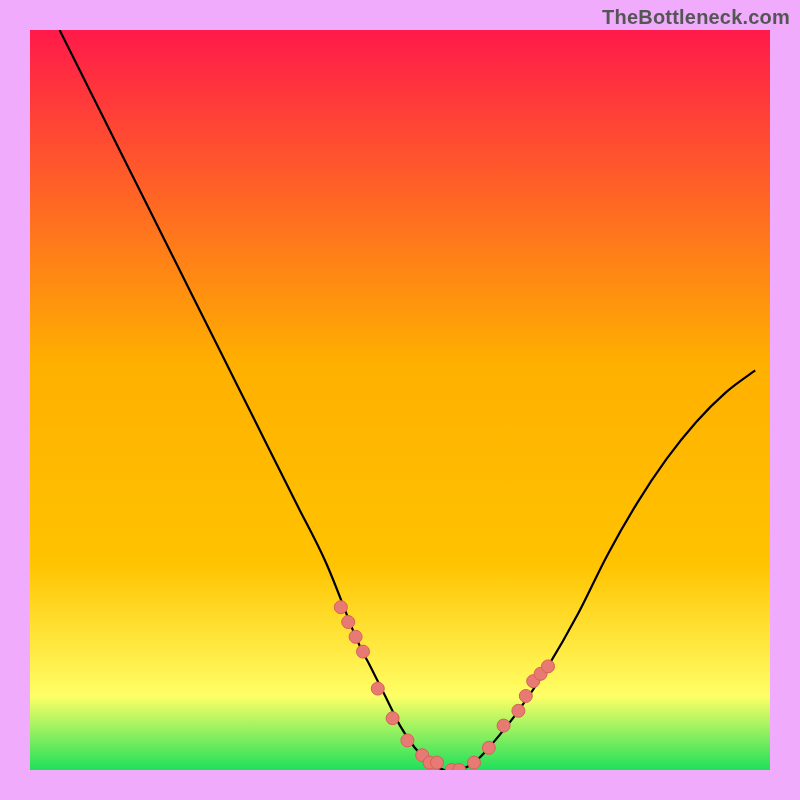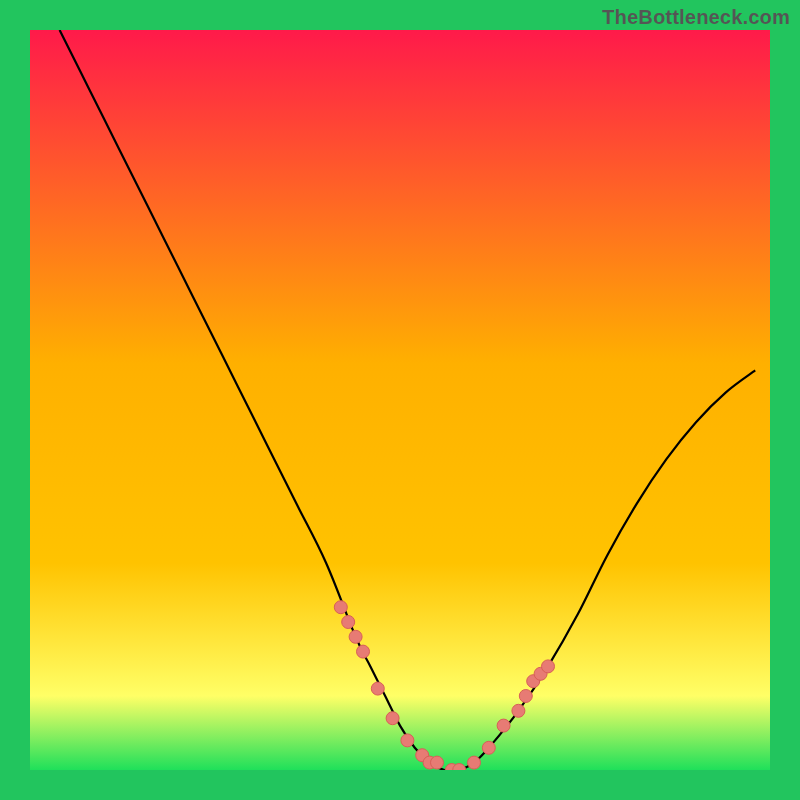--- a/index.html
+++ b/index.html
@@ -8,21 +8,21 @@
     background: #000;
     width: 800px;
     height: 800px;
     overflow: hidden;
     font-family: Arial, Helvetica, sans-serif;
   }
   .frame {
     position: relative;
     width: 800px;
     height: 800px;
-    background: #22c55e;
+    background: #f0abfc;
   }
   .watermark {
     position: absolute;
     top: 6px;
     right: 10px;
     color: #555;
     font-size: 20px;
     font-weight: 600;
     letter-spacing: 0.2px;
     user-select: none;

